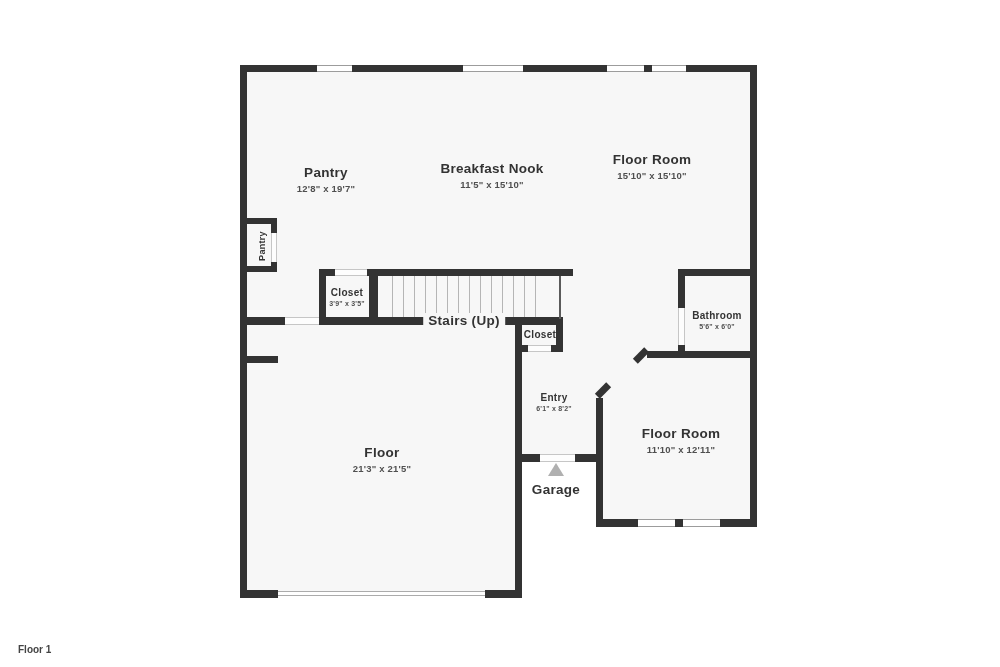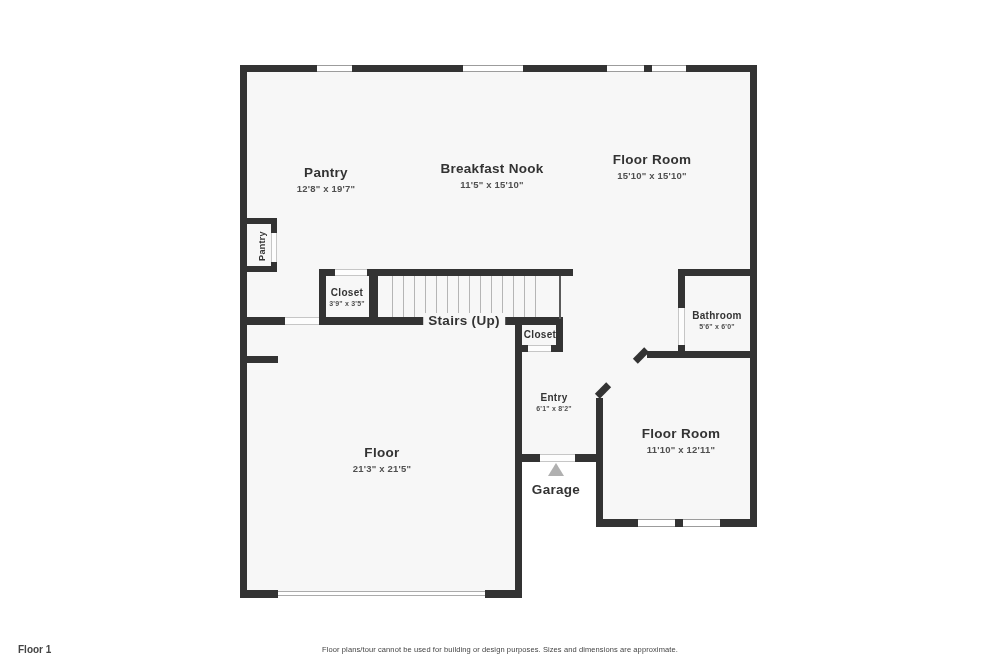--- a/index.html
+++ b/index.html
@@ -150,14 +150,13 @@
     <div class="room lg" style="left:382px;top:445px">
       <div class="rname">Floor</div>
       <div class="rdims">21'3" x 21'5"</div>
     </div>
     <div class="room lg" style="left:556px;top:482px">
       <div class="rname">Garage</div>
     </div>
   </div>
 
   <div class="footer-floor">Floor 1</div>
-  <div class="footer-disclaimer">Floor plans/tour cannot be used for building or design purposes. Sizes and dimensions are approximate.</div>
 </div>
 
 </body></html>

